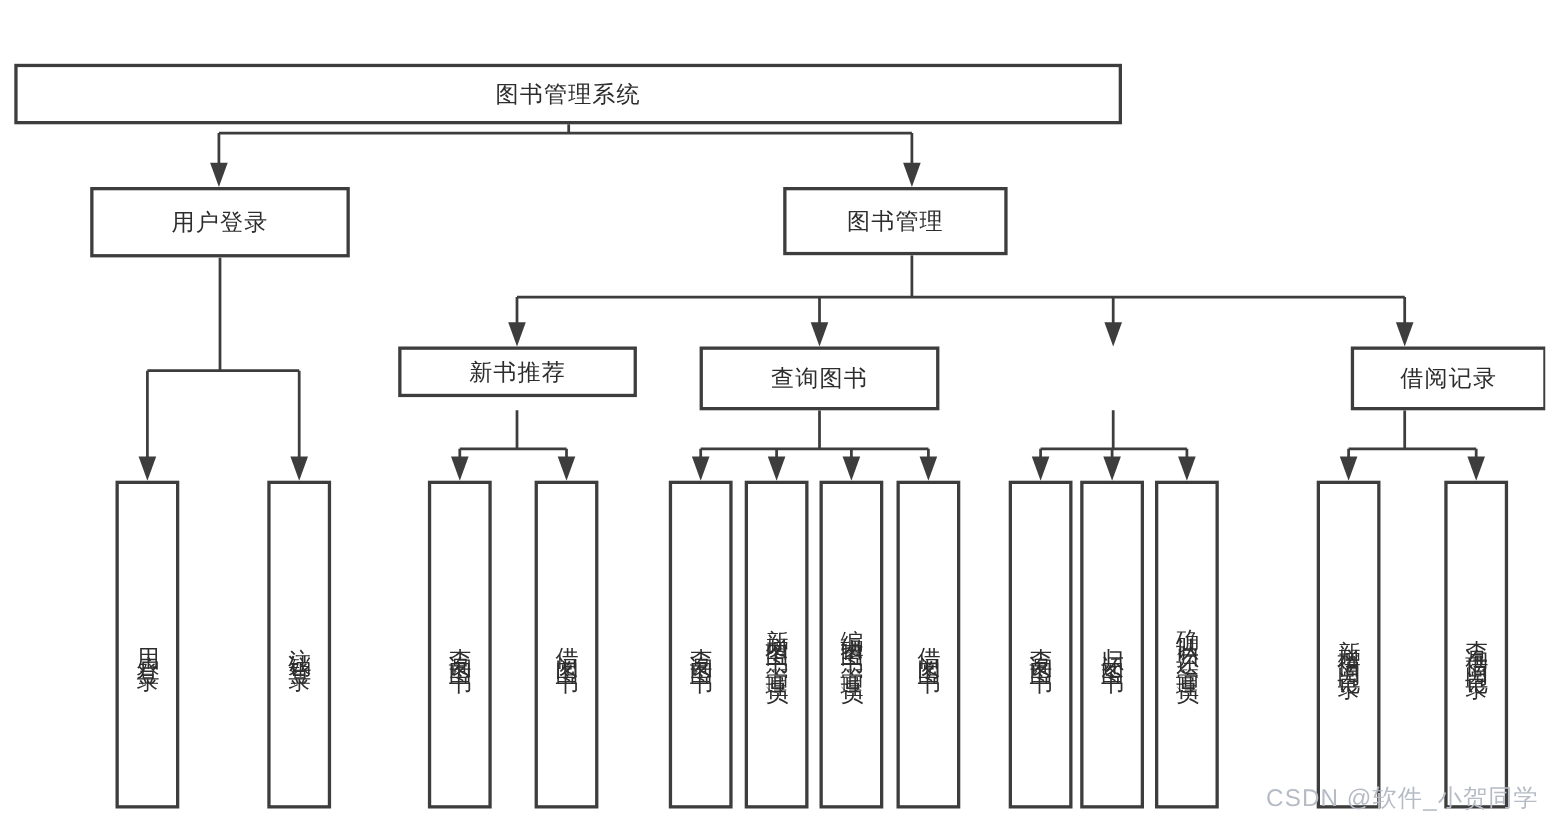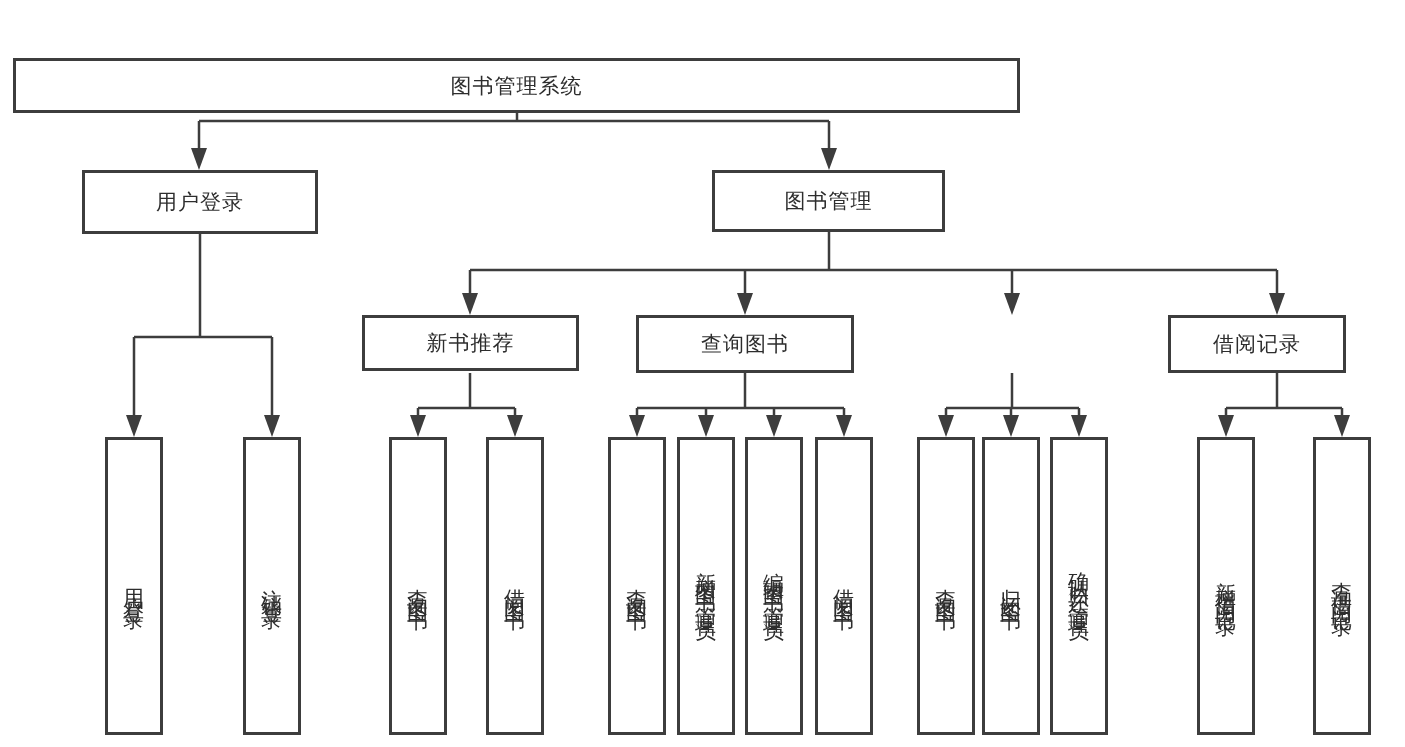--- a/index.html
+++ b/index.html
@@ -41,25 +41,25 @@
     position:absolute;
     right:6px;bottom:6px;
     font-size:22px;
     color:#b6bcc6;
     letter-spacing:1px;
     z-index:3;
   }
   
   .n-root{left:13px;top:13px;width:1007px;height:55px;margin-top:45px;}
   .n-login{left:82px;top:170px;width:236px;height:64px;}
-  .n-bookmgmt{left:712px;top:170px;width:233px;height:62px;}
-  .n-newbook{left:362px;top:315px;width:217px;height:56px;}
+  .n-bookmgmt{left:712px;top:170px;width:204px;height:62px;}
+  .n-newbook{left:362px;top:315px;width:217px;height:46px;}
   .n-borrow{left:636px;top:315px;width:218px;height:58px;}
   .n-current{left:903px;top:315px;width:218px;height:58px;}
-  .n-records{left:1168px;top:315px;width:178px;height:58px;}
+  .n-records{left:1228px;top:315px;width:178px;height:58px;}
   .lf{top:437px;width:58px;height:298px;}
   .l-g1a{left:105px;} .l-g1b{left:243px;}
   .l-g2a{left:389px;} .l-g2b{left:486px;}
   .l-g3a{left:608px;} .l-g3b{left:677px;} .l-g3c{left:745px;} .l-g3d{left:815px;}
   .l-g4a{left:917px;} .l-g4b{left:982px;} .l-g4c{left:1050px;}
   .l-g5a{left:1197px;} .l-g5b{left:1313px;}
 </style>
 </head>
 <body>
 
@@ -121,14 +121,15 @@
   <div class="leaf lf l-g3c">编辑图书（管理员）</div>
   <div class="leaf lf l-g3d">借阅图书</div>
 
   <div class="leaf lf l-g4a">查询图书</div>
   <div class="leaf lf l-g4b">归还图书</div>
   <div class="leaf lf l-g4c">确认归还（管理员）</div>
 
   <div class="leaf lf l-g5a">新增借阅记录</div>
   <div class="leaf lf l-g5b">查询借阅记录</div>
 
+  <div class="watermark">CSDN @软件_小贺同学</div>
 
 </div>
 
 </body></html>

